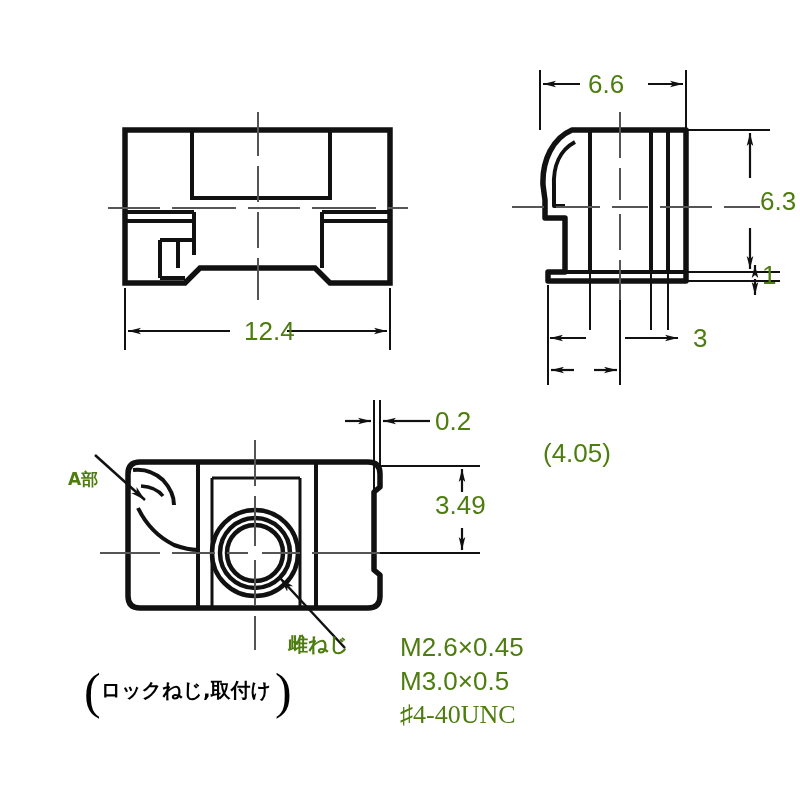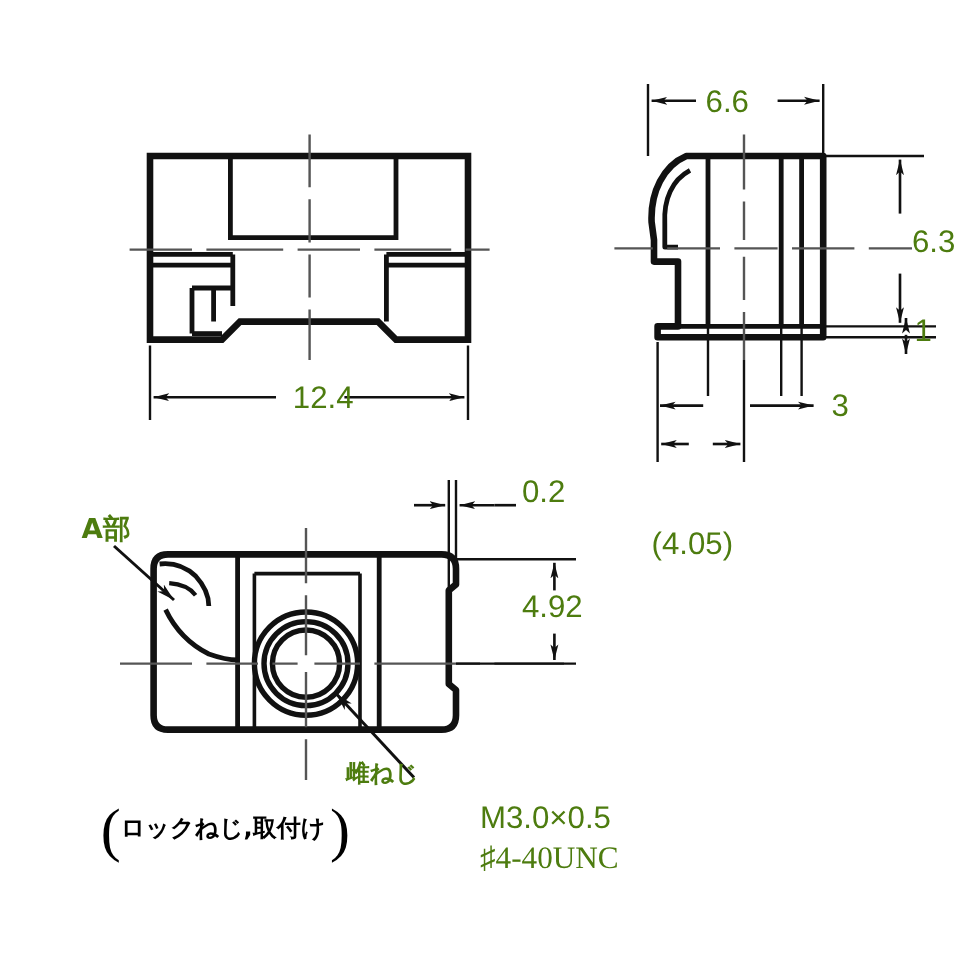--- a/index.html
+++ b/index.html
@@ -36,22 +36,23 @@
   .jp-txt {
     font-family: "DejaVu Sans", sans-serif;
     font-size: 20px;
     font-weight: 600;
   }
   .spec-txt {
     font-size: 26px;
   }
   .apart {
     font-family: "DejaVu Sans", sans-serif;
-    font-size: 23px;
+    font-size: 17px;
     font-weight: 600;
+    margin-top: 41px;
   }
   .paren {
     font-family: "Liberation Serif", serif;
     font-size: 50px;
     line-height: 1;
   }
 </style>
 </head>
 <body>
 
@@ -183,32 +184,33 @@
   <div class="lbl dim-txt" style="left:588px; top:71px;">6.6</div>
 
   <div class="lbl dim-txt" style="left:740px; top:188px;margin-left:20px;">6.3</div>
 
   <div class="lbl dim-txt" style="left:762px; top:262px;">1</div>
 
   <div class="lbl dim-txt" style="left:693px; top:325px;">3</div>
 
   <div class="lbl dim-txt" style="left:543px; top:392px;margin-top:48px;">(4.05)</div>
 
-  <div class="lbl dim-txt" style="left:435px; top:396px;">0.2</div>
-
-  <div class="lbl dim-txt" style="left:435px; top:492px;">4.92</div>
+  <div class="lbl dim-txt" style="left:435px; top:408px;">0.2</div>
+
+  <div class="lbl dim-txt" style="left:435px; top:492px;">3.49</div>
 
   <div class="lbl apart" style="left:68px; top:430px;">A部</div>
 
   <div class="lbl jp-txt" style="left:288px; top:634px;">雌ねじ</div>
 
   <div style="position:absolute; left:84px; top:666px; display:flex; align-items:center;">
     <span class="paren">(</span>
     <span style="display:flex; flex-direction:column; line-height:1.28;">
       <span class="jp-txt">ロックねじ,取付け</span>
     </span>
     <span class="paren" style="margin-left:4px;">)</span>
   </div>
 
+  <div class="lbl spec-txt" style="left:400px; top:634px;">M2.6×0.45</div>
   <div class="lbl spec-txt" style="left:400px; top:668px;">M3.0×0.5</div>
   <div class="lbl spec-txt" style="left:400px; top:702px;font-family:Liberation Serif, serif;">♯4-40UNC</div>
 
 </div>
 
 </body></html>

